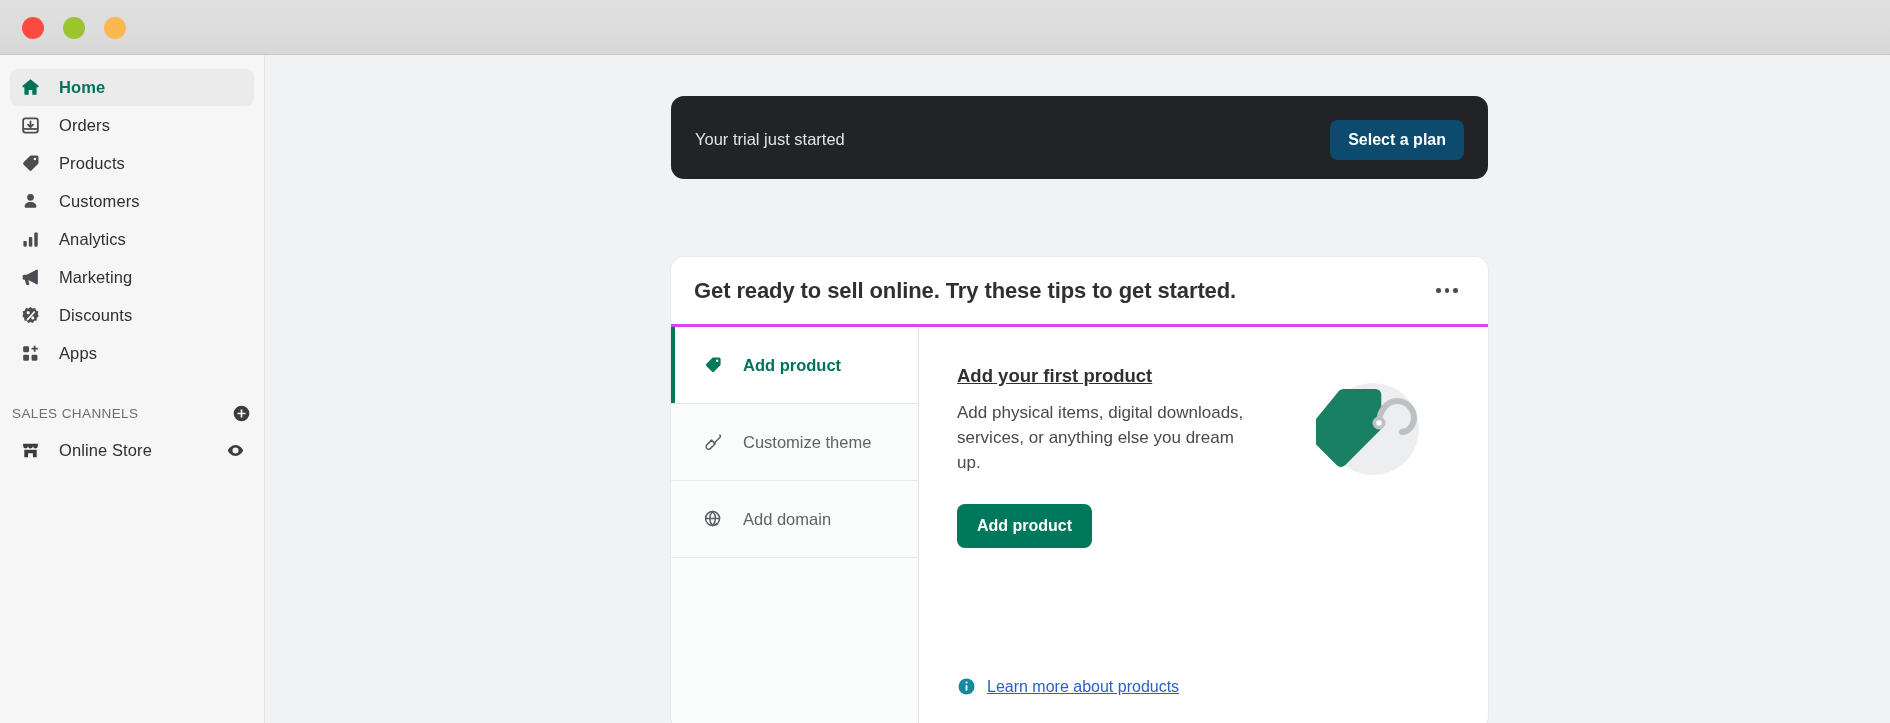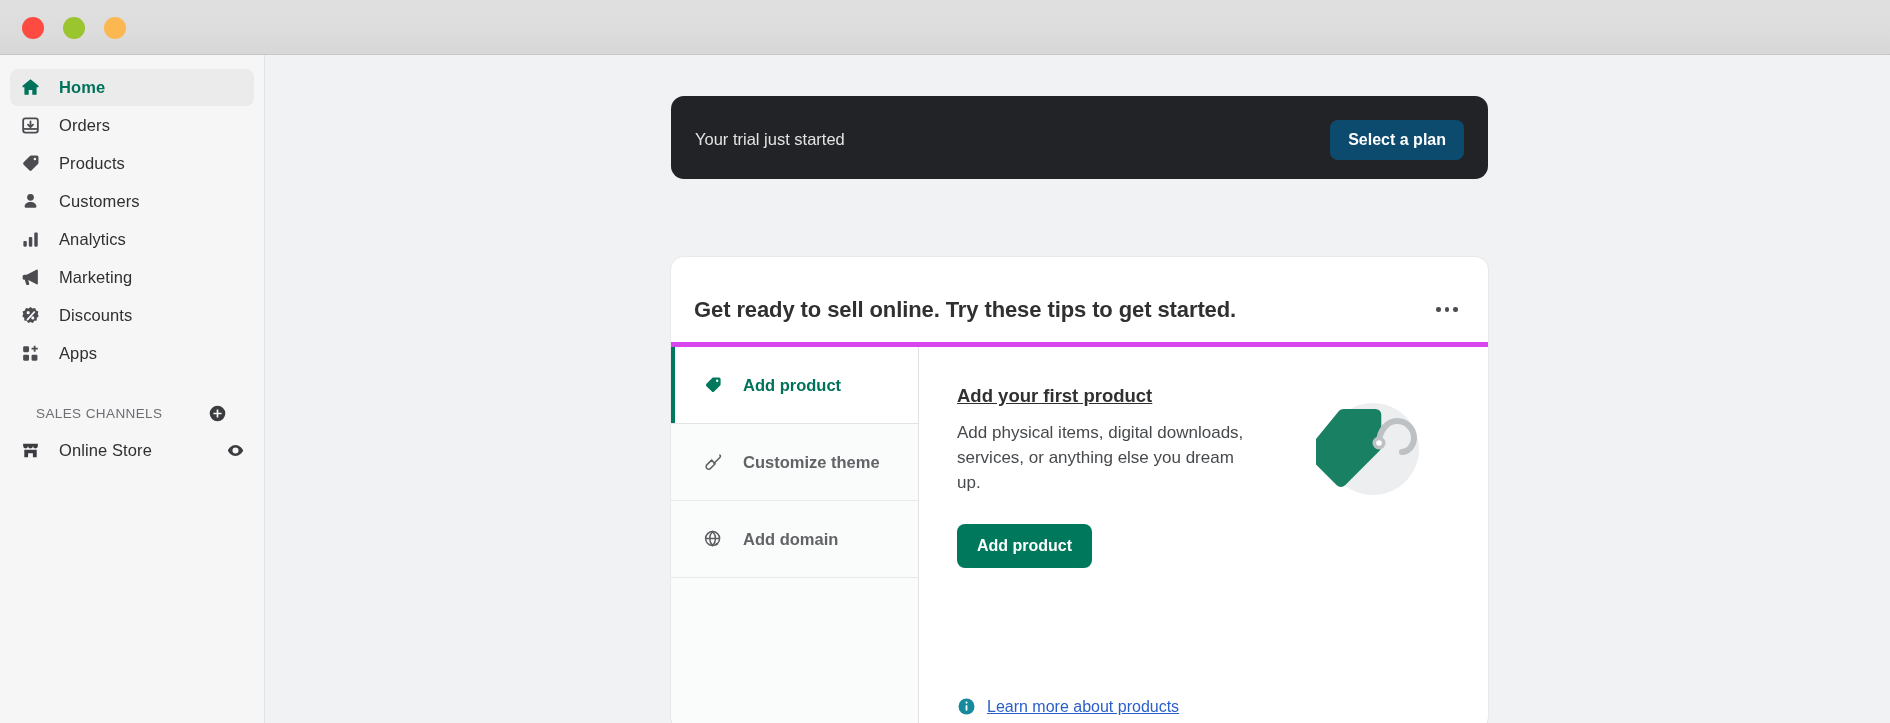--- a/index.html
+++ b/index.html
@@ -40,21 +40,21 @@
     width: 24px; height: 24px; margin-right: 17px;
     display: flex; align-items: center; justify-content: center;
     flex: none;
   }
   .nav-ico svg { display: block; }
   .nav-label { font-size: 16.5px; color: #303030; letter-spacing: .1px; }
   .nav-item.active .nav-label { color: #00725a; font-weight: 600; }
 
   .section-head {
     display: flex; align-items: center; justify-content: space-between;
-    height: 34px; margin: 24px 28px 2px; padding: 0 8px; gap: 20px;
+    height: 34px; margin: 24px 4px 2px; padding: 0 8px; gap: 20px;
   }
   .section-title {
     font-size: 13.5px; color: #6c6e72; letter-spacing: .4px;
   }
   .section-act { width: 22px; height: 22px; display:flex; align-items:center; justify-content:center; cursor:pointer; }
 
   
   .main {
     position: absolute; left: 265px; top: 55px;
     width: 1625px; height: 668px; background: #f1f2f3;
@@ -78,22 +78,21 @@
 
   .card {
     position: absolute; left: 406px; top: 202px; width: 817px; height: 473px;
     background: #ffffff; border-radius: 13px;
     box-shadow: 0 1px 0 rgba(0,0,0,.07), 0 0 0 1px rgba(0,0,0,.035);
     overflow: hidden;
   }
   .card-head {
     height: 70px; display: flex; align-items: center; justify-content: space-between;
     padding: 0 24px 0 23px;
-    border-bottom: 5px solid #d946ef;
-    margin-top: 20px;
+    border-bottom: 3px solid #d946ef;
   }
   .card-title { font-size: 22px; color: #303030; letter-spacing: -.1px; }
   .kebab {
     width: 34px; height: 30px; display: flex; align-items: center; justify-content: center;
     gap: 4px; cursor: pointer; border-radius: 7px;
   }
   .kebab i { width: 4.5px; height: 4.5px; border-radius: 50%; background: #4a4c50; display:block; }
 
   .card-body { display: flex; height: 402px; }
 
@@ -103,21 +102,21 @@
     padding-left: 31px; cursor: pointer;
     background: #fafbfb; border-bottom: 1px solid #e8e9ea;
     position: relative;
   }
   .tab.active { background: #ffffff; border-bottom-color: #e3e3e3; }
   .tab.active::before {
     content: ""; position: absolute; left: 0; top: 0; bottom: 0;
     width: 3.5px; background: #00785c;
   }
   .tab-ico { width: 22px; height: 22px; margin-right: 19px; display:flex; align-items:center; justify-content:center; flex:none; }
-  .tab-label { font-size: 16.5px; color: #616366; font-weight: bold; }
+  .tab-label { font-size: 16.5px; color: #616366; }
   .tab.active .tab-label { color: #00725a; font-weight: 600; }
   .tab-filler { background: #fafbfb; height: 171px; }
 
   .panel { flex: 1; position: relative; padding: 38px 0 0 38px; }
   .panel-title { font-size: 18.5px; font-weight: 700; color: #303030; margin-bottom: 14px; text-decoration: underline; }
   .panel-desc { font-size: 17px; color: #474a4d; line-height: 1.47; max-width: 290px; }
   .panel-btn {
     margin-top: 28px;
     background: #00785c; color: #fff; font-size: 16px; font-weight: 700;
     border: none; border-radius: 8px; padding: 13px 20px; cursor: pointer;

